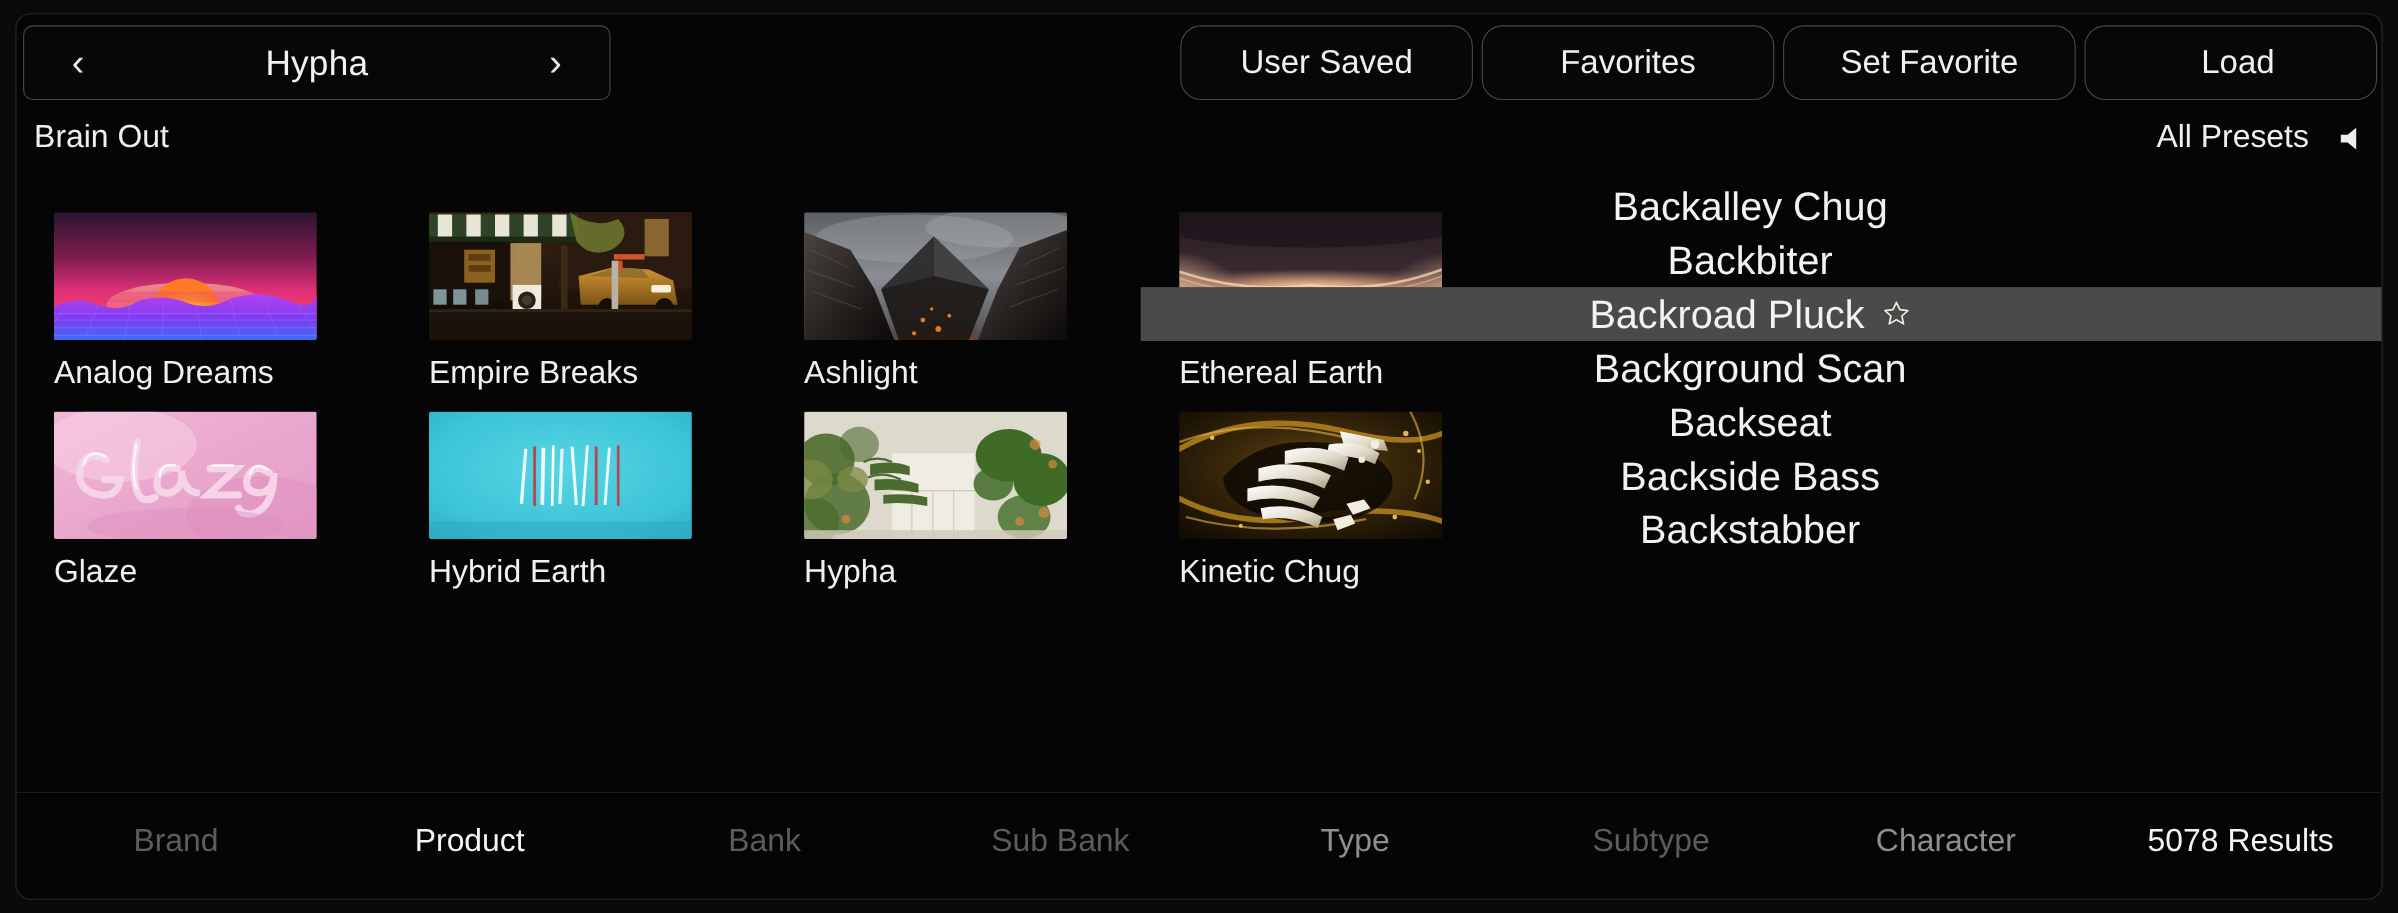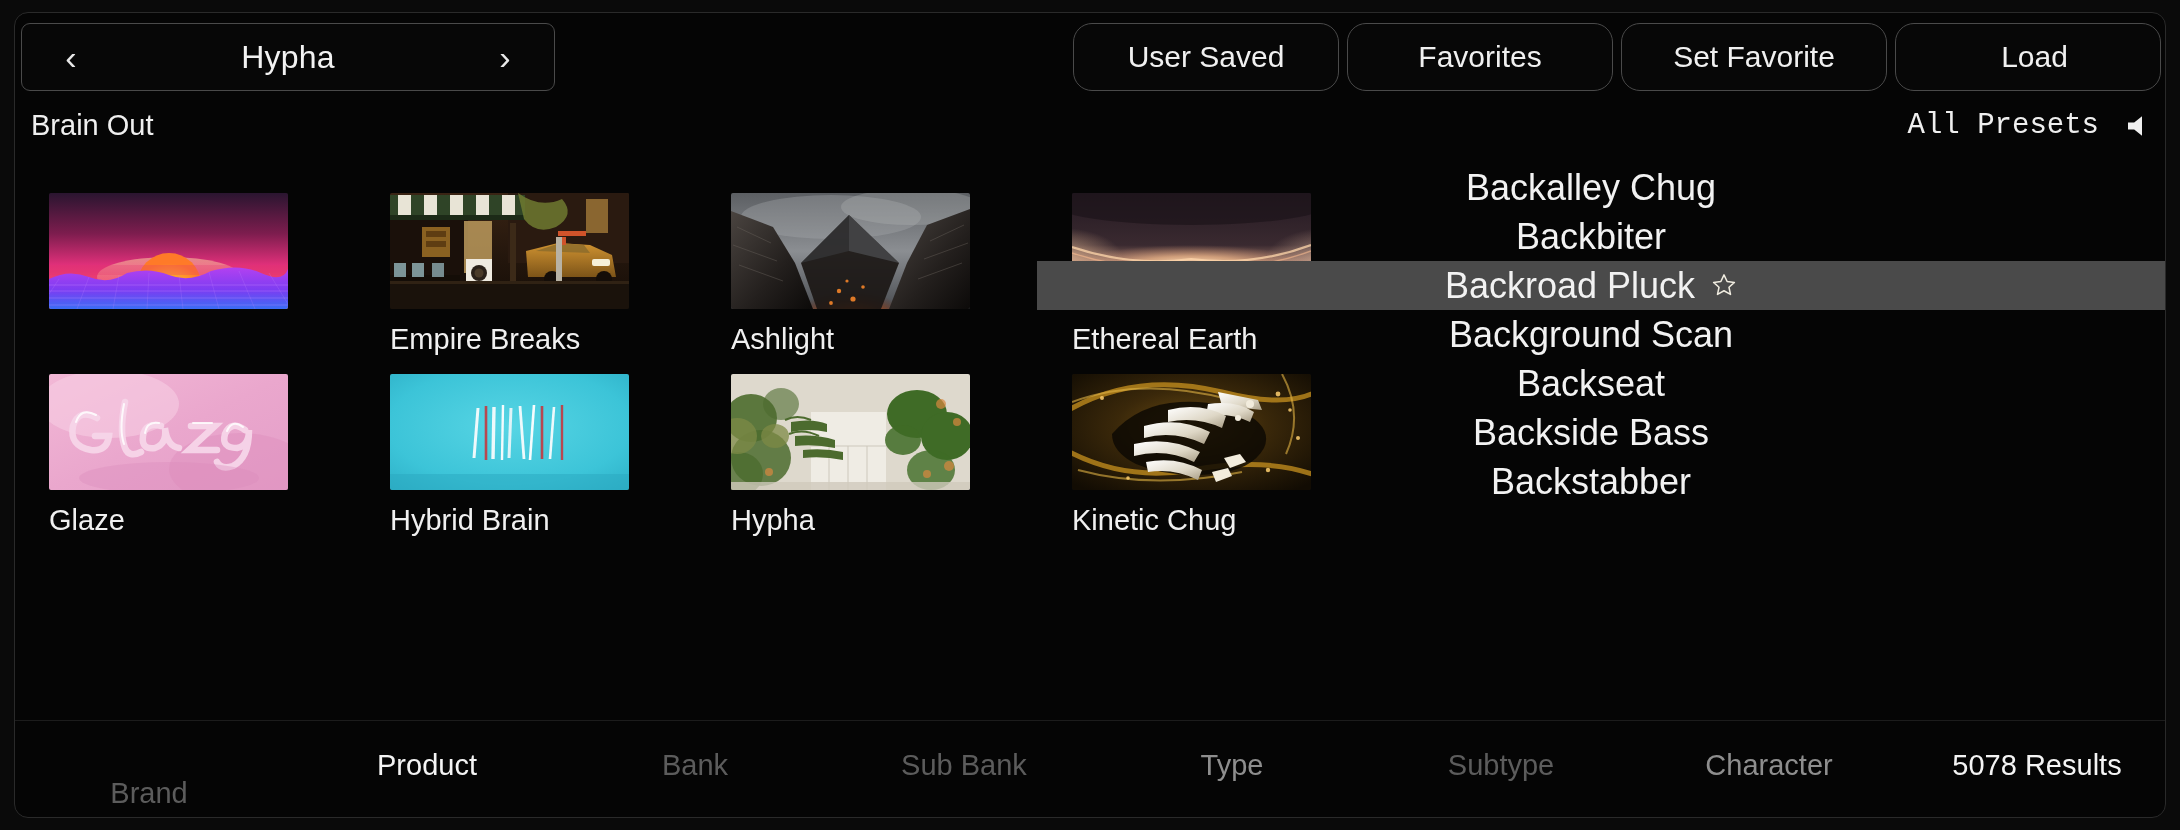--- a/index.html
+++ b/index.html
@@ -116,21 +116,20 @@
     color: #efefef;
     font-size: 29px;
   }
   .allpresets-wrap {
     position: absolute;
     right: 16px;
     top: 0;
     display: flex;
     align-items: center;
     gap: 26px;
-    font-family: Liberation Mono, monospace;
   }
   .allpresets {
     color: #efefef;
     font-size: 29px;
   }
   .speaker-icon {
     display: block;
     width: 26px;
     height: 26px;
   }
@@ -305,20 +304,21 @@
                   <path d="M40 84 L28 116"></path>
                   <path d="M70 82 L64 116"></path>
                 <path d="M100 80 L98 116"></path>
                   <path d="M130 82 L134 116"></path>
                   <path d="M160 79 L170 116"></path>
                 <path d="M190 78 L206 116"></path>
                   <path d="M220 80 L242 116"></path>
               </g>
             </svg>
           </div>
+          <div class="tile-label">Analog Dreams</div>
         </div>
 
         <div class="tile">
           <div class="thumb">
             <svg viewBox="0 0 239 116" preserveAspectRatio="none">
               <defs>
                 <linearGradient id="eb-bg" x1="0" y1="0" x2="0" y2="1">
                   <stop offset="0%" stop-color="#3a2414"></stop>
                   <stop offset="60%" stop-color="#22150c"></stop>
                   <stop offset="100%" stop-color="#140c06"></stop>
@@ -513,21 +513,21 @@
                 <line x1="121" y1="34" x2="119" y2="84" stroke="#dff3f7" stroke-width="3"></line>
                 <line x1="130" y1="32" x2="134" y2="85" stroke="#eef9fb" stroke-width="2.8"></line>
                 <line x1="144" y1="31" x2="140" y2="86" stroke="#f6fcfd" stroke-width="2.6"></line>
                 <line x1="152" y1="32" x2="152" y2="85" stroke="#b8474f" stroke-width="2.6"></line>
                 <line x1="164" y1="33" x2="160" y2="85" stroke="#eef9fb" stroke-width="2.6"></line>
                 <line x1="172" y1="31" x2="172" y2="86" stroke="#b8474f" stroke-width="2.4"></line>
               </g>
               <rect y="100" width="239" height="16" fill="#2aa8bf" opacity="0.5"></rect>
             </svg>
           </div>
-          <div class="tile-label">Hybrid Brain</div>
+          <div class="tile-label">Hybrid Earth</div>
         </div>
 
         <div class="tile">
           <div class="thumb">
             <svg viewBox="0 0 239 116" preserveAspectRatio="none">
               <rect width="239" height="116" fill="#ded9cd"></rect>
               <rect x="80" y="38" width="75" height="78" fill="#efece4"></rect>
               <g stroke="#cdc8bc" stroke-width="1">
                 <line x1="80" y1="72" x2="155" y2="72"></line>
                 <line x1="98" y1="72" x2="98" y2="116"></line>
@@ -651,21 +651,21 @@
           <span>Backside Bass</span>
         </div>
         <div class="preset-row">
           <span>Backstabber</span>
         </div>
       </div>
     </div>
 
     <div class="footer">
       <div class="footer-inner">
-        <div class="fcol dim" style="left:134px;margin-top:28px;">Brand</div>
+        <div class="fcol dim" style="left:145px;">Brand</div>
         <div class="fcol bright" style="left:412px;">Product</div>
         <div class="fcol dim" style="left:680px;">Bank</div>
         <div class="fcol dim" style="left:949px;">Sub Bank</div>
         <div class="fcol mid" style="left:1217px;">Type</div>
         <div class="fcol dim" style="left:1486px;">Subtype</div>
         <div class="fcol mid" style="left:1754px;">Character</div>
         <div class="fcol bright" style="left:2022px;">5078 Results</div>
       </div>
     </div>
 

